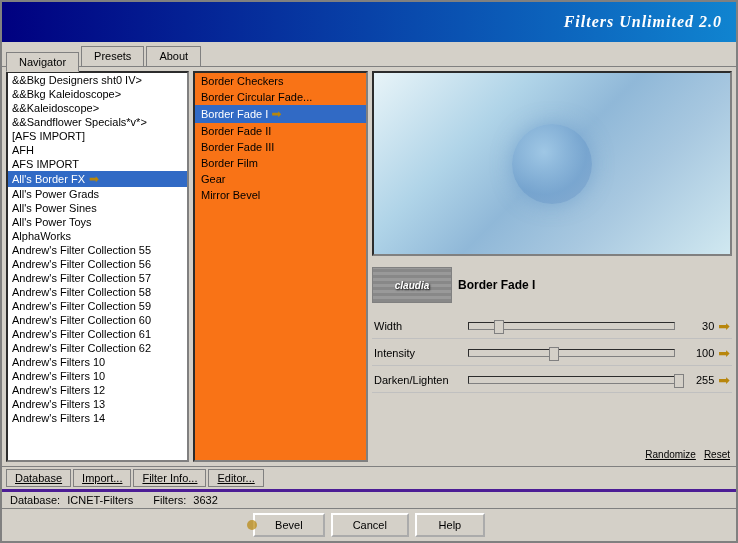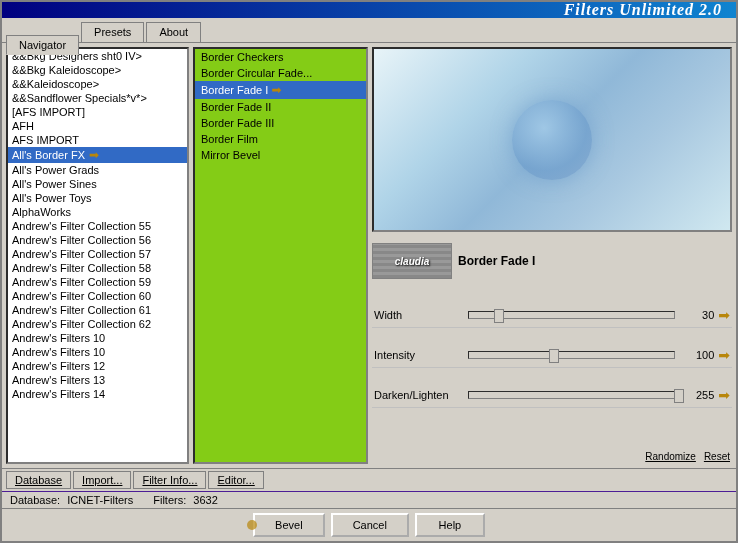--- a/index.html
+++ b/index.html
@@ -17,21 +17,21 @@
       height: 543px;
       background: #d4d0c8;
       border: 2px solid #808080;
       display: flex;
       flex-direction: column;
     }
 
     
     .title-bar {
       background: linear-gradient(to right, #000080, #1084d0);
-      height: 16px;
+      height: 40px;
       display: flex;
       align-items: center;
       justify-content: flex-end;
       padding: 0 4px;
     }
 
     .title-bar-text {
       color: #fff;
       font-style: italic;
       font-weight: bold;
@@ -59,21 +59,21 @@
       cursor: pointer;
       margin-right: 2px;
       font-size: 11px;
     }
 
     .tab.active {
       background: #d4d0c8;
       border-bottom: 1px solid #d4d0c8;
       z-index: 1;
       position: relative;
-      top: 13px;
+      top: 6px;
     }
 
     
     .main-content {
       display: flex;
       flex: 1;
       padding: 4px;
       gap: 4px;
       overflow: hidden;
     }
@@ -116,21 +116,21 @@
       color: #b8860b;
       font-size: 14px;
     }
 
     
     .middle-panel {
       width: 175px;
       display: flex;
       flex-direction: column;
       border: 2px inset #808080;
-      background: #84cc16;
+      background: #f97316;
       overflow: hidden;
     }
 
     .filter-list {
       flex: 1;
       overflow-y: auto;
     }
 
     .filter-item {
       padding: 2px 6px;
@@ -240,21 +240,20 @@
       flex-direction: column;
       gap: 2px;
     }
 
     .slider-row {
       display: flex;
       align-items: center;
       gap: 4px;
       padding: 4px 2px;
       border-bottom: 1px solid #c0c0c0;
-      margin-top: 13px;
     }
 
     .slider-label {
       width: 90px;
       font-size: 11px;
     }
 
     .slider-track {
       flex: 1;
       height: 8px;
@@ -303,21 +302,21 @@
       background: #d4d0c8;
       border: 1px solid #808080;
       cursor: pointer;
       font-size: 11px;
       text-decoration: underline;
     }
 
     
     .status-bar {
       background: #d4d0c8;
-      border-top: 1px solid #4c1d95;
+      border-top: 3px solid #4c1d95;
       padding: 2px 8px;
       display: flex;
       gap: 20px;
       font-size: 11px;
     }
 
     
     .action-bar {
       display: flex;
       justify-content: center;
@@ -435,20 +434,21 @@
 
     <div class="middle-panel">
       <div class="filter-list">
 
       <div class="filter-item">Border Checkers</div>
           <div class="filter-item">Border Circular Fade...</div>
           <div class="filter-item selected">Border Fade I<span style="color: rgb(184, 134, 11); font-size: 12px;"> ➡</span></div>
           <div class="filter-item">Border Fade II</div>
           <div class="filter-item">Border Fade III</div>
           <div class="filter-item">Border Film</div>
+          <div class="filter-item">Gear</div>
           <div class="filter-item">Mirror Bevel</div>
         </div>
     </div>
 
     <div class="right-panel">
 
       <div class="preview-area">
         <div class="preview-canvas">
           <div class="preview-circle"></div>
         </div>

